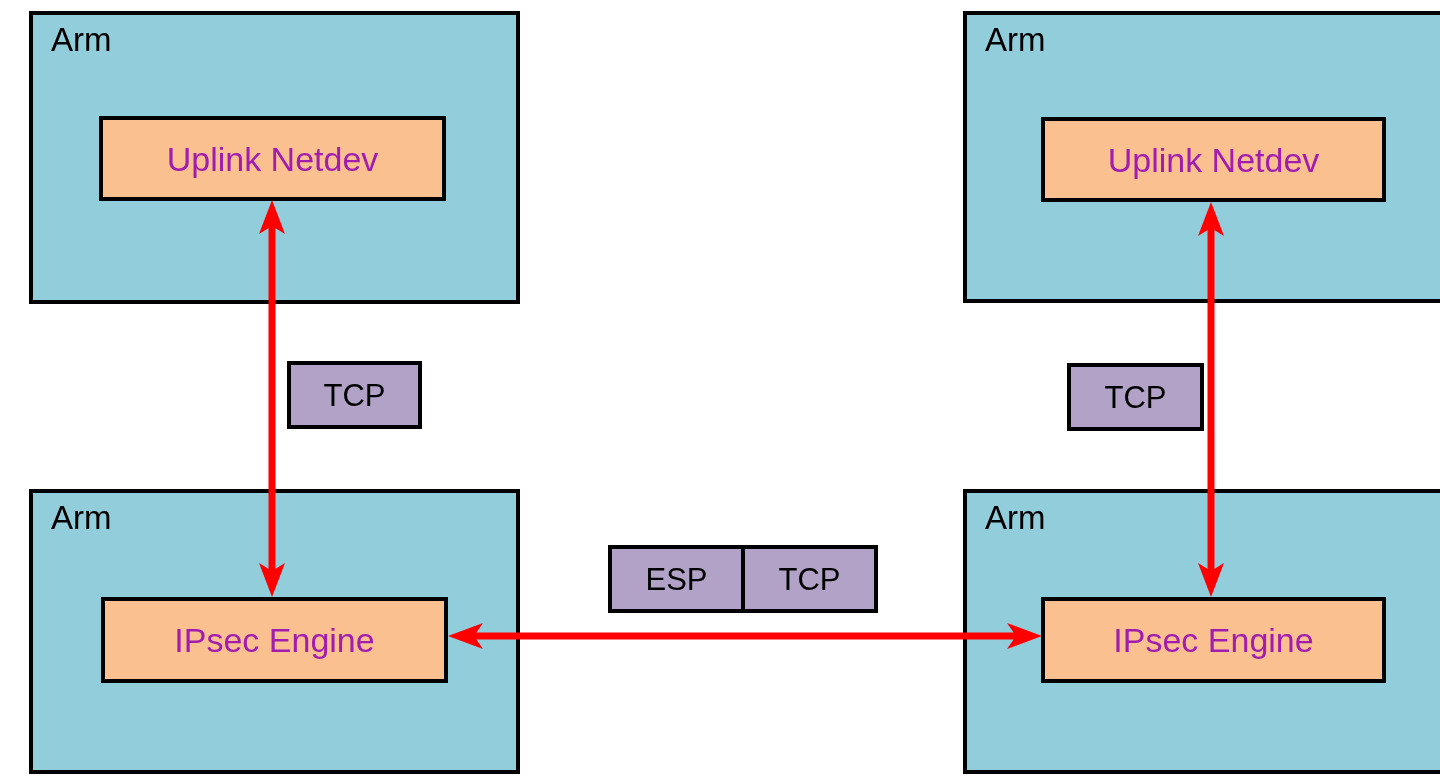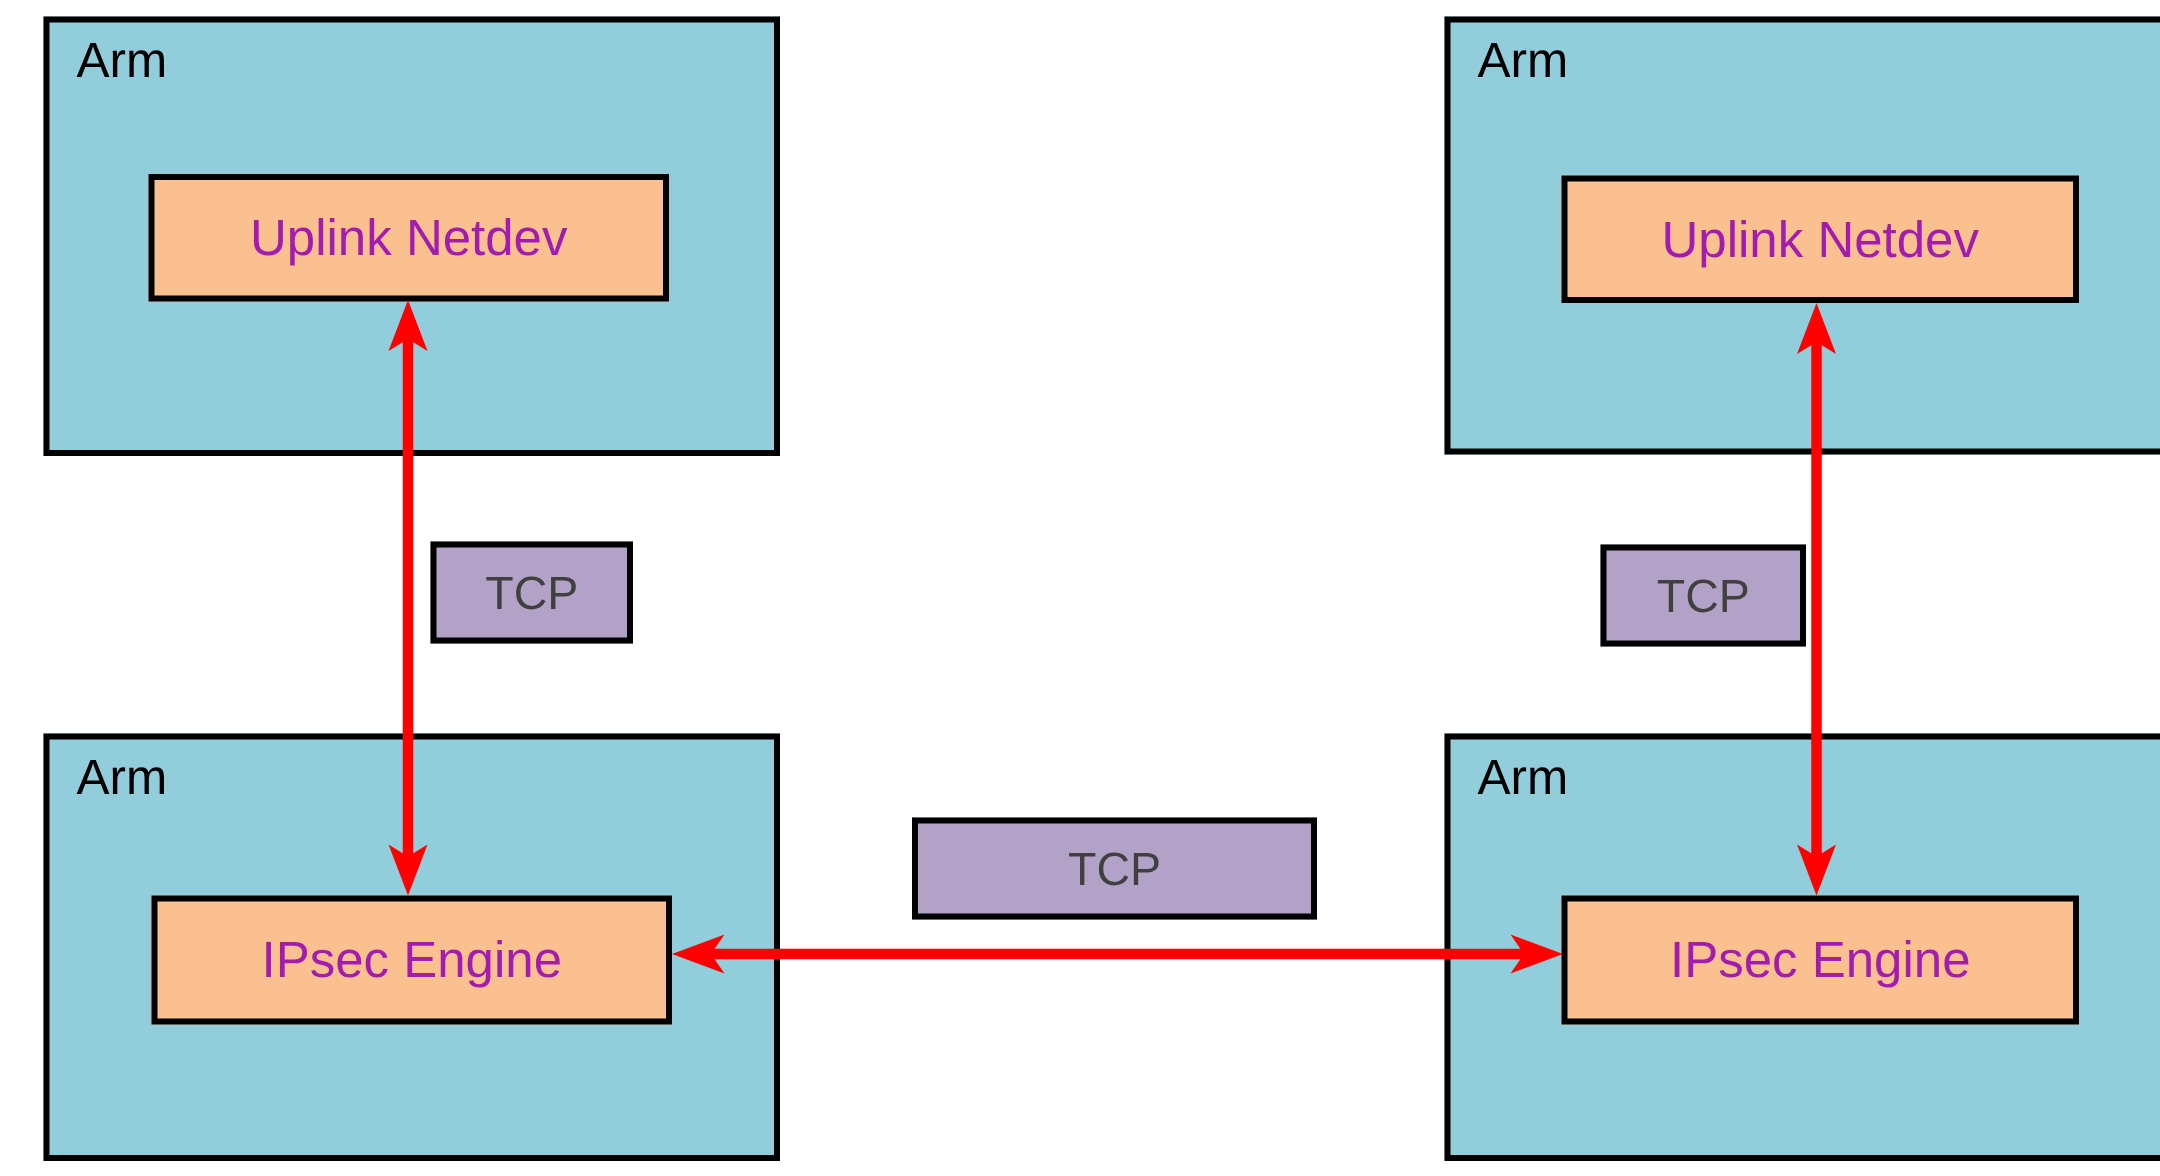--- a/index.html
+++ b/index.html
@@ -61,21 +61,21 @@
     border: 4px solid #000000;
     box-sizing: border-box;
     display: flex;
     align-items: stretch;
   }
   .proto-cell {
     flex: 1 1 auto;
     display: flex;
     align-items: center;
     justify-content: center;
-    color: #404040;
+    color: #000000;
     font-size: 31px;
     line-height: 1;
     white-space: nowrap;
   }
   .proto-cell + .proto-cell {
     border-left: 4px solid #000000;
   }
 
   
   #arrow-layer {
@@ -126,20 +126,21 @@
 
   <div class="proto-box" style="left:268px; top:361px; width:135px; height:68px;">
     <span class="proto-cell">TCP</span>
   </div>
 
   <div class="proto-box" style="left:1048px; top:363px; width:137px; height:68px;">
     <span class="proto-cell">TCP</span>
   </div>
 
   <div class="proto-box" style="left:589px; top:545px; width:270px; height:68px;">
+    <span class="proto-cell">ESP</span>
     <span class="proto-cell">TCP</span>
   </div>
 
   <svg id="arrow-layer" viewBox="0 0 1440 784" xmlns="http://www.w3.org/2000/svg">
 
     <g>
       <line x1="253" y1="216" x2="253" y2="580" stroke="#FF0000" stroke-width="7"></line>
 
       <path d="M 253 200 L 266 234 L 253 226 L 240 234 Z" fill="#FF0000"></path>
 

